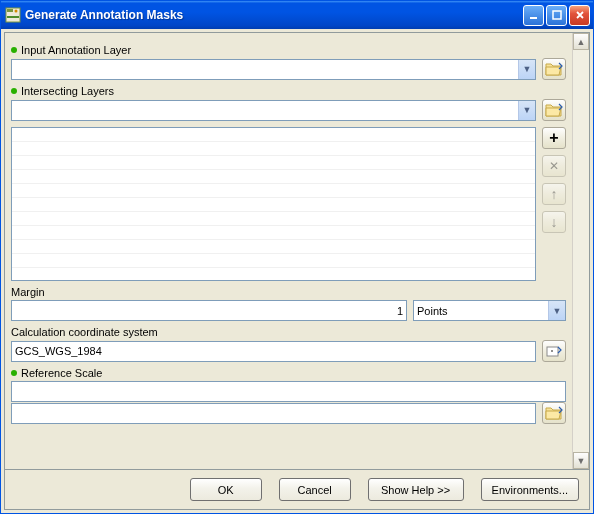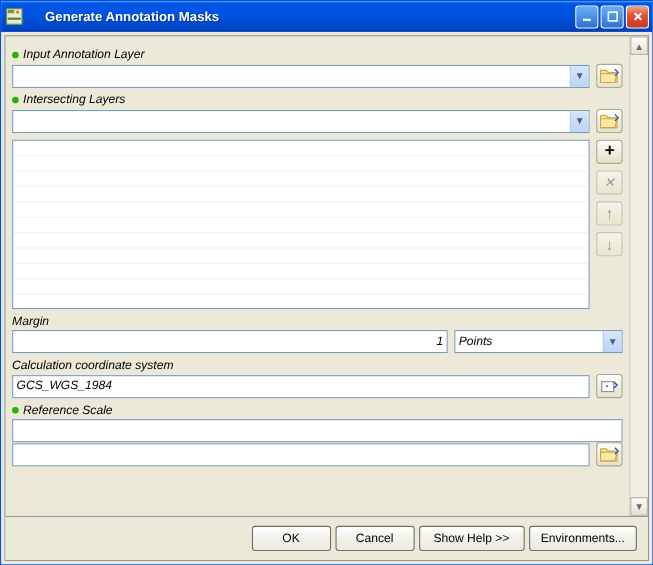--- a/index.html
+++ b/index.html
@@ -29,21 +29,20 @@
     width: 16px; height: 16px;
     margin-right: 4px;
     display:flex;align-items:center;justify-content:center;
     font-size:10px;
   }
   .titlebar .title {
     flex: 1;
     font-weight: bold;
     font-size: 12px;
     text-shadow: 1px 1px 1px rgba(0,0,0,0.3);
-    margin-left: 16px;
   }
   .win-buttons { display:flex; gap:2px; }
   .win-btn {
     width: 21px; height: 21px;
     border: 1px solid #fff;
     border-radius: 3px;
     display:flex;align-items:center;justify-content:center;
     font-size:11px;
     font-weight:bold;
     color:#fff;
@@ -65,21 +64,20 @@
   }
   .scroll-area {
     flex:1;
     position:relative;
     display:flex;
   }
   .form {
     flex:1;
     padding: 6px 6px 6px 6px;
     overflow: hidden;
-    font-style: italic;
   }
   .vscroll {
     width: 17px;
     background: #f1efe2;
     border-left:1px solid #d4d0c8;
     display:flex;flex-direction:column;
   }
   .vscroll .arrow {
     height:17px;
     background: linear-gradient(to bottom,#fdfdfd,#e3e1d4);
@@ -135,21 +133,21 @@
     flex:1;
     position:relative;
     overflow:hidden;
   }
   .listbox .line { height:14px; border-bottom:1px solid #f0f0f0; }
   .list-row { display:flex; gap:6px; }
   .list-side { width:24px; display:flex;flex-direction:column;gap:6px; padding-top:0px;}
   .button-bar {
     border-top:1px solid #919b9c;
     padding:8px 10px;
-    display:flex;justify-content:flex-end;gap:4px;
+    display:flex;justify-content:flex-end;gap:17px;
     background:#ece9d8;
   }
   .push-btn {
     min-width:72px;
     height:23px;
     padding:0 10px;
     font-size:11px;
     font-family:inherit;
     border:1px solid #707070;
     border-radius:3px;

